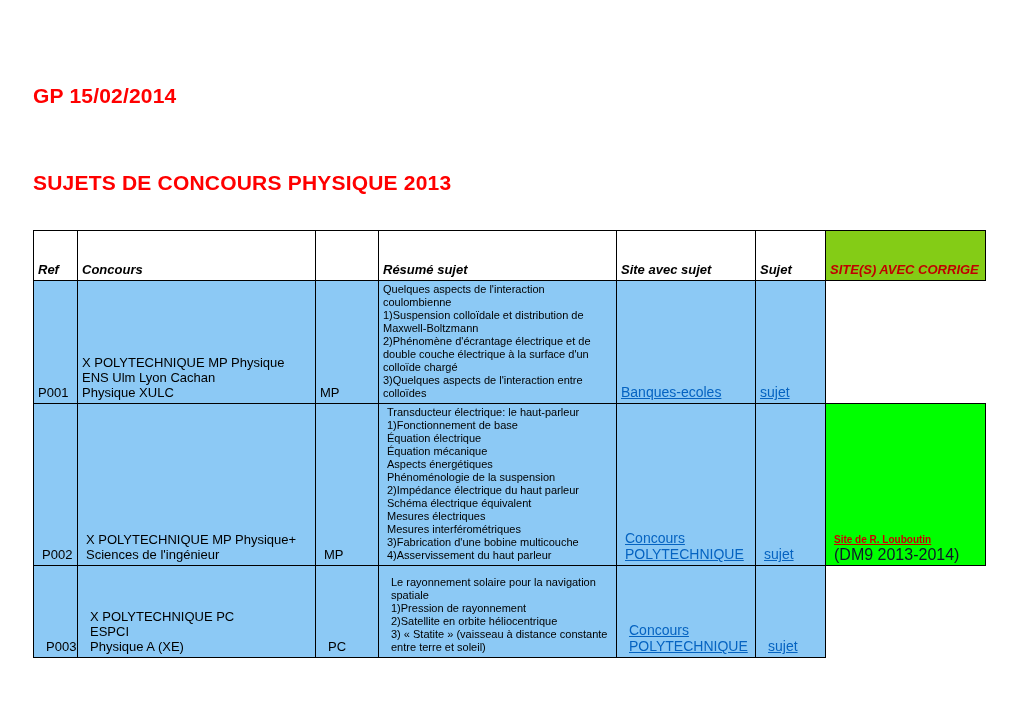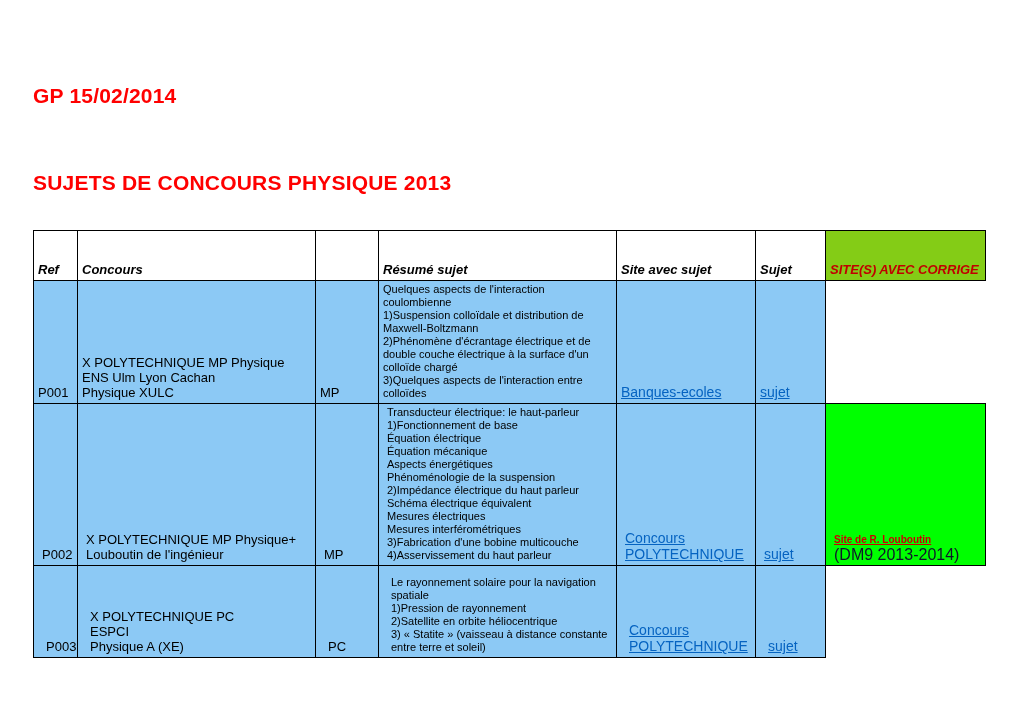--- a/index.html
+++ b/index.html
@@ -109,21 +109,21 @@
         </td>
         <td class="blue">
           <a class="doclink">sujet</a>
         </td>
         <td class="corrige-empty"></td>
       </tr>
 
       <tr class="row-p002">
         <td class="blue">P002</td>
         <td class="blue pre">X POLYTECHNIQUE MP Physique+
-Louboutin de l'ingénieur</td>
+Sciences de l'ingénieur</td>
         <td class="blue">MP</td>
         <td class="blue resume pre">Transducteur électrique: le haut-parleur
 1)Fonctionnement de base
 Équation électrique
 Équation mécanique
 Aspects énergétiques
 Phénoménologie de la suspension
 2)Impédance électrique du haut parleur
 Schéma électrique équivalent
 Mesures électriques

